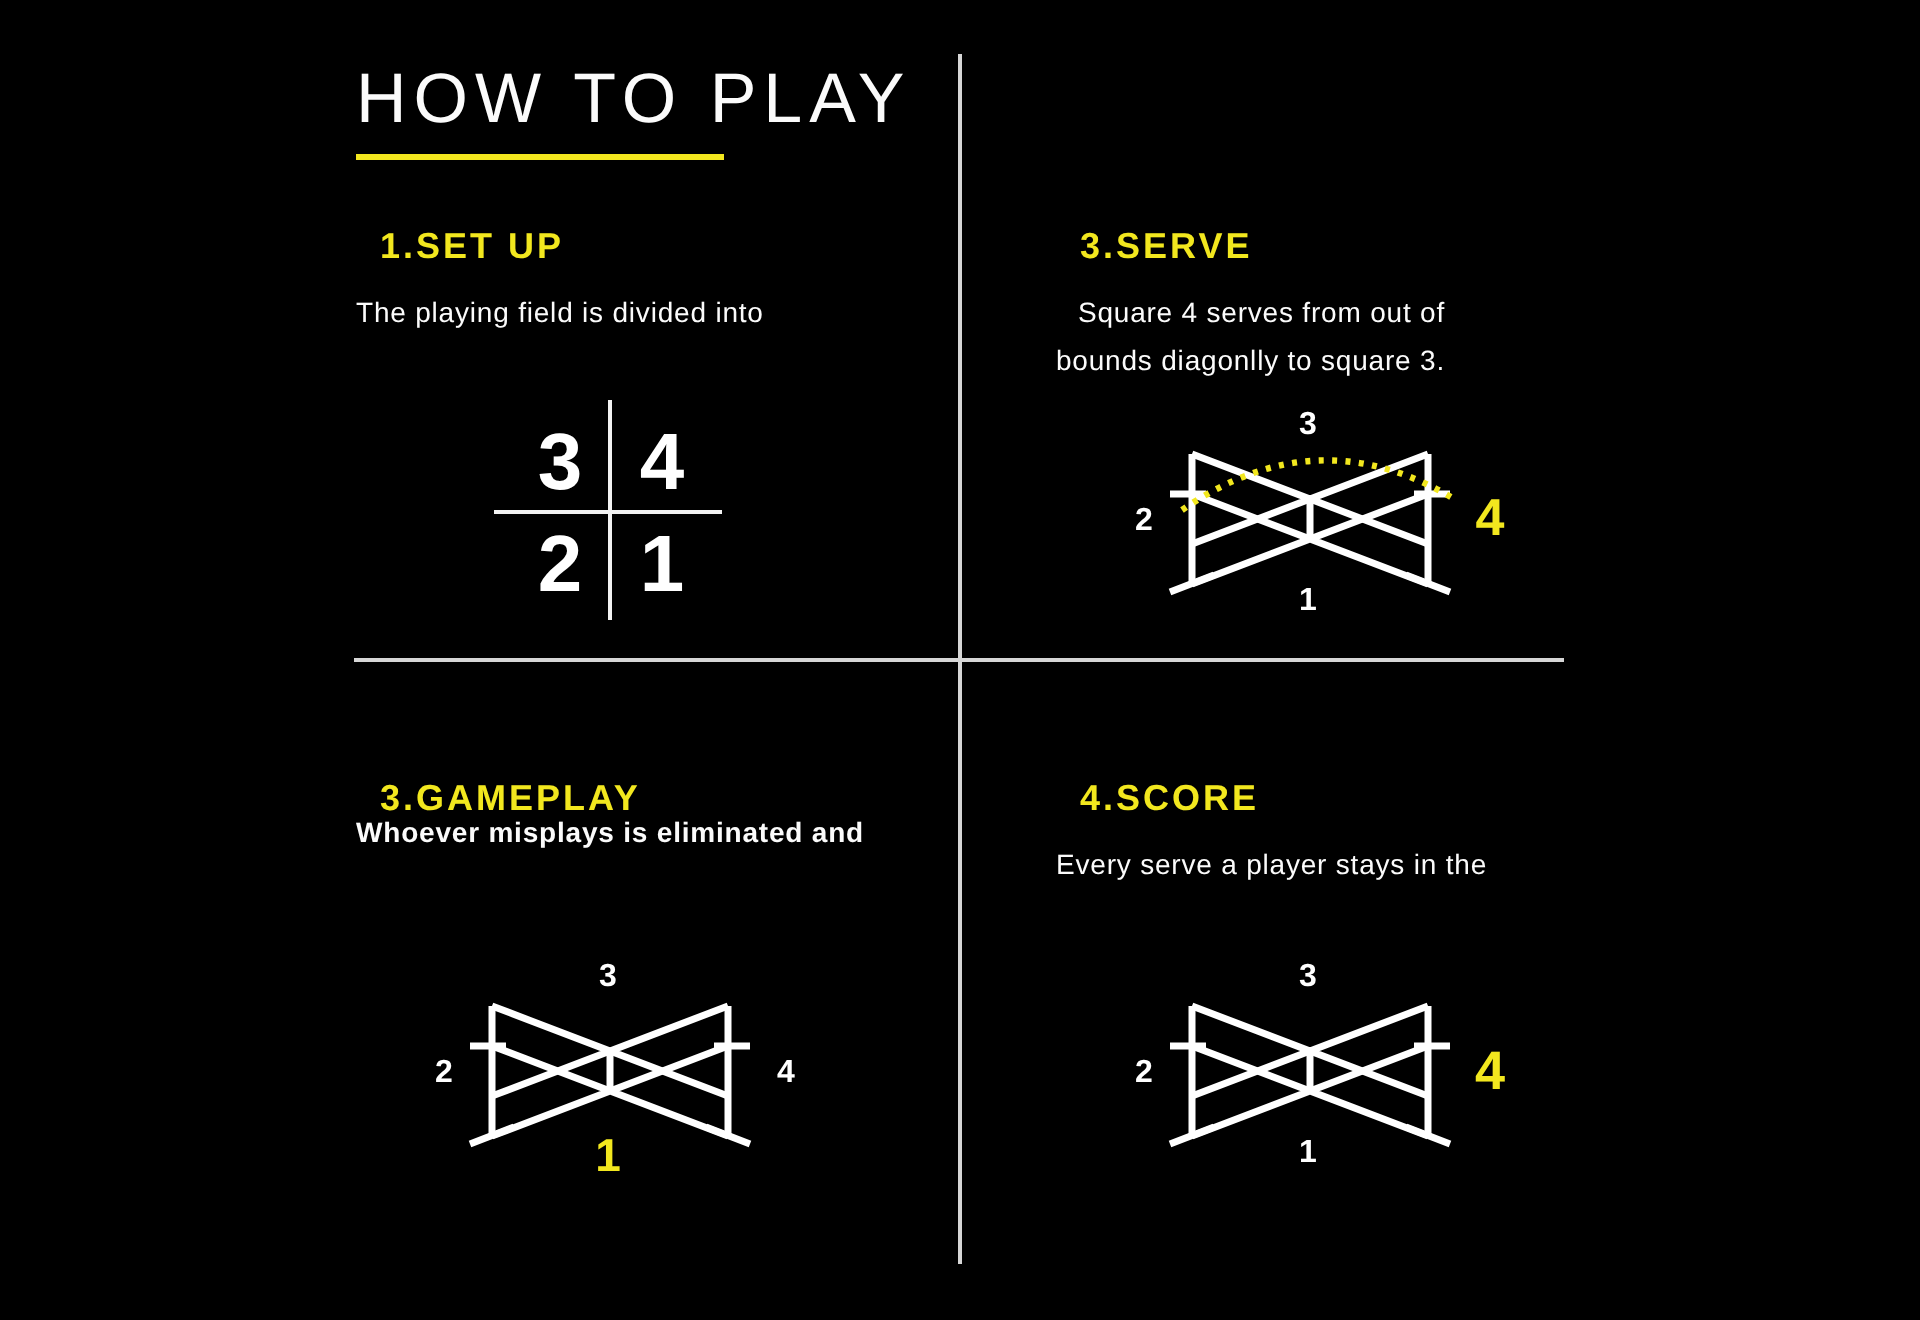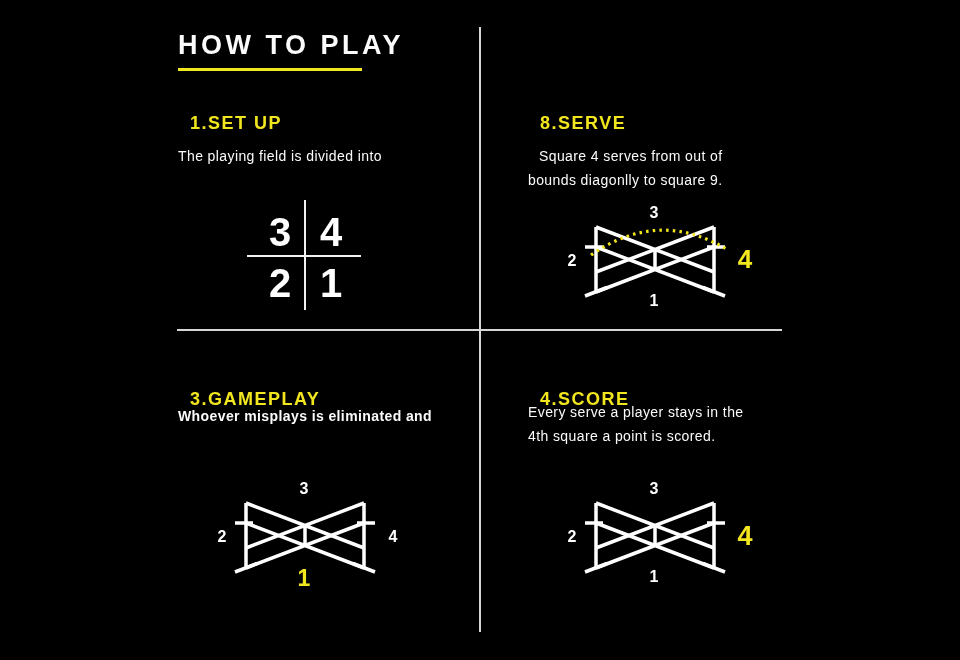--- a/index.html
+++ b/index.html
@@ -3,35 +3,35 @@
 <meta charset="utf-8">
 <style>
   * { margin: 0; padding: 0; box-sizing: border-box; }
   html, body { width: 960px; height: 660px; background: var(--bg, #000); overflow: hidden; }
   body { font-family: "Liberation Sans", sans-serif; position: relative; color: var(--text, #fdfdfd); }
 
   .page { position: absolute; inset: 0; background: var(--bg, #000); }
 
   
   .title-block { position: absolute; left: 178px; top: 30px; }
-  .page-title { font-size: 27px; font-weight: bold; letter-spacing: 3.5px; color: var(--text); }
+  .page-title { font-size: 35px; font-weight: normal; letter-spacing: 3.5px; color: var(--text); }
   .title-underline { width: 184px; height: 3px; background: var(--accent); margin-top: 7px; }
 
   
   .divider { position: absolute; background: var(--divider, #d6d6d6); }
   .divider.v { left: 479px; top: 27px; width: 2px; height: 605px; }
   .divider.h { left: 177px; top: 329px; width: 605px; height: 2px; }
 
   
   .sec-heading { position: absolute; font-size: 18px; font-weight: bold; letter-spacing: 1.5px; color: var(--accent); white-space: nowrap; margin-left: 12px; }
   .sec-body { position: absolute; font-size: 14px; letter-spacing: 0.4px; line-height: 24px; color: var(--text); white-space: nowrap; }
   .h-q1 { left: 178px; top: 113px; }  .b-q1 { left: 178px; top: 144px; }
   .h-q2 { left: 528px; top: 113px; }  .b-q2 { left: 528px; top: 144px; text-align: right; }
   .h-q3 { left: 178px; top: 389px; }  .b-q3 { left: 178px; top: 404px; font-weight: bold; }
-  .h-q4 { left: 528px; top: 389px; }  .b-q4 { left: 528px; top: 400px; }
+  .h-q4 { left: 528px; top: 389px; }  .b-q4 { left: 528px; top: 420px; text-align: center; }
 
   
   .grid-diagram { position: absolute; left: 240px; top: 195px; width: 130px; height: 120px; }
   .gline { position: absolute; background: #f2f2f2; }
   .gline.v { left: 64px; top: 5px; width: 2px; height: 110px; }
   .gline.h { left: 7px; top: 60px; width: 114px; height: 2px; }
   .gnum { position: absolute; font-size: 40px; font-weight: bold; color: #fff; transform: translate(-50%, -50%); }
   .gn-tl { left: 40px; top: 37px; }
   .gn-tr { left: 91px; top: 37px; }
   .gn-bl { left: 40px; top: 88px; }
@@ -73,24 +73,24 @@
 
   <div class="grid-diagram">
     <div class="gline v"></div>
     <div class="gline h"></div>
     <span class="gnum gn-tl">3</span>
     <span class="gnum gn-tr">4</span>
     <span class="gnum gn-bl">2</span>
     <span class="gnum gn-br">1</span>
   </div>
 
-  <div class="sec-heading h-q2">8.SERVE</div>
+  <div class="sec-heading h-q2">3.SERVE</div>
   <div class="sec-body b-q2">
     <div>Square 4 serves from out of</div>
-    <div>bounds diagonlly to square 9.</div>
+    <div>bounds diagonlly to square 3.</div>
   </div>
 
   <div class="court court-serve">
     <svg width="200" height="112" viewBox="0 0 200 112">
       <g stroke="#ffffff" stroke-width="3.5" fill="none">
         <path d="M41,29 L159,74 M159,29 L41,74"></path>
         <path d="M41,49 L159,94 M159,49 L41,94"></path>
         <path d="M41,29 L41,94 M159,29 L159,94 M100,51.5 L100,71.5"></path>
         <path d="M30,49 L48,49 M152,49 L170,49"></path>
         <path d="M52,89.5 L30,98 M148,89.5 L170,98"></path>
@@ -120,21 +120,20 @@
     </svg>
     <span class="clabel cl-top">3</span>
     <span class="clabel cl-left">2</span>
     <span class="clabel cl-right">4</span>
     <span class="clabel cl-bottom hl">1</span>
   </div>
 
   <div class="sec-heading h-q4">4.SCORE</div>
   <div class="sec-body b-q4">
     <div>Every serve a player stays in the</div>
-    <div>4th square a point is scored.</div>
   </div>
 
   <div class="court court-score">
     <svg width="200" height="112" viewBox="0 0 200 112">
       <g stroke="#ffffff" stroke-width="3.5" fill="none">
         <path d="M41,29 L159,74 M159,29 L41,74"></path>
         <path d="M41,49 L159,94 M159,49 L41,94"></path>
         <path d="M41,29 L41,94 M159,29 L159,94 M100,51.5 L100,71.5"></path>
         <path d="M30,49 L48,49 M152,49 L170,49"></path>
         <path d="M52,89.5 L30,98 M148,89.5 L170,98"></path>

